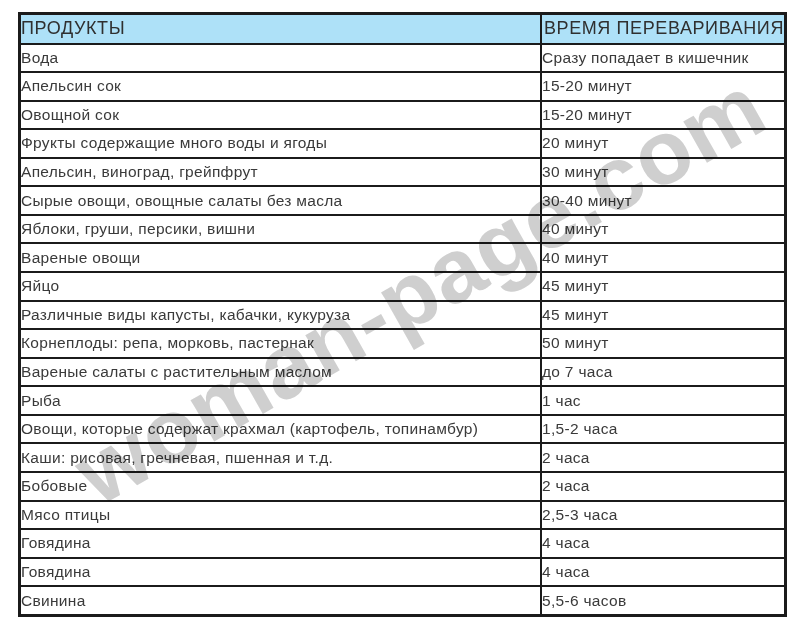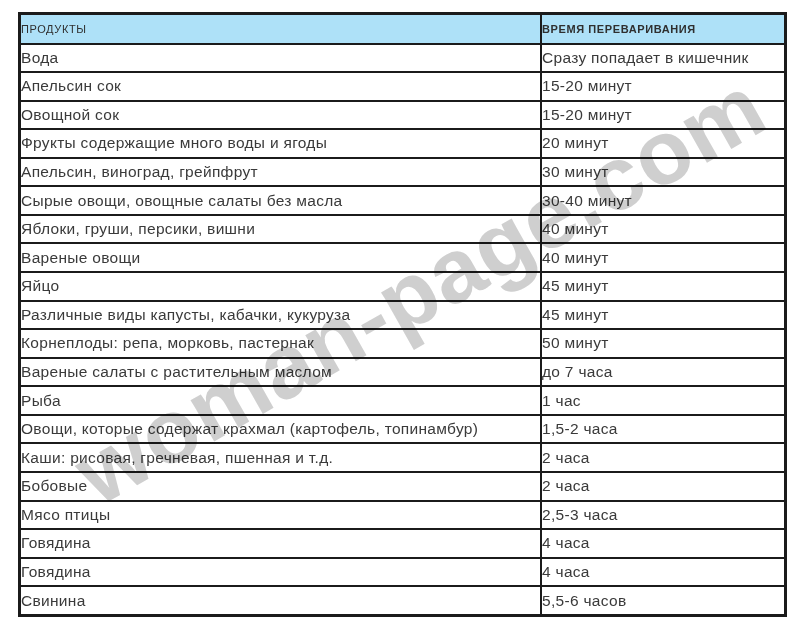--- a/index.html
+++ b/index.html
@@ -30,26 +30,26 @@
   table.digestion-table td{
     border:2px solid var(--grid);
     overflow:hidden;
     white-space:nowrap;
     padding:0;
   }
   thead tr{height:30px;}
   th{
     background:var(--header-bg);
     font-weight:normal;
-    font-size:11px;
+    font-size:18px;
     letter-spacing:.6px;
     color:var(--header-text);
   }
   th.col-product{width:519px;text-align:left;padding-left:10px;}
-  th.col-time{text-align:left;font-weight:bold;}
+  th.col-time{text-align:right;}
   td{
     font-size:15.5px;
     letter-spacing:.3px;
     color:var(--text);
   }
   td.cell-product{text-align:left;padding-left:10px;}
   td.cell-time{}
   .watermark{
     position:absolute;
     left:420px;top:290px;

